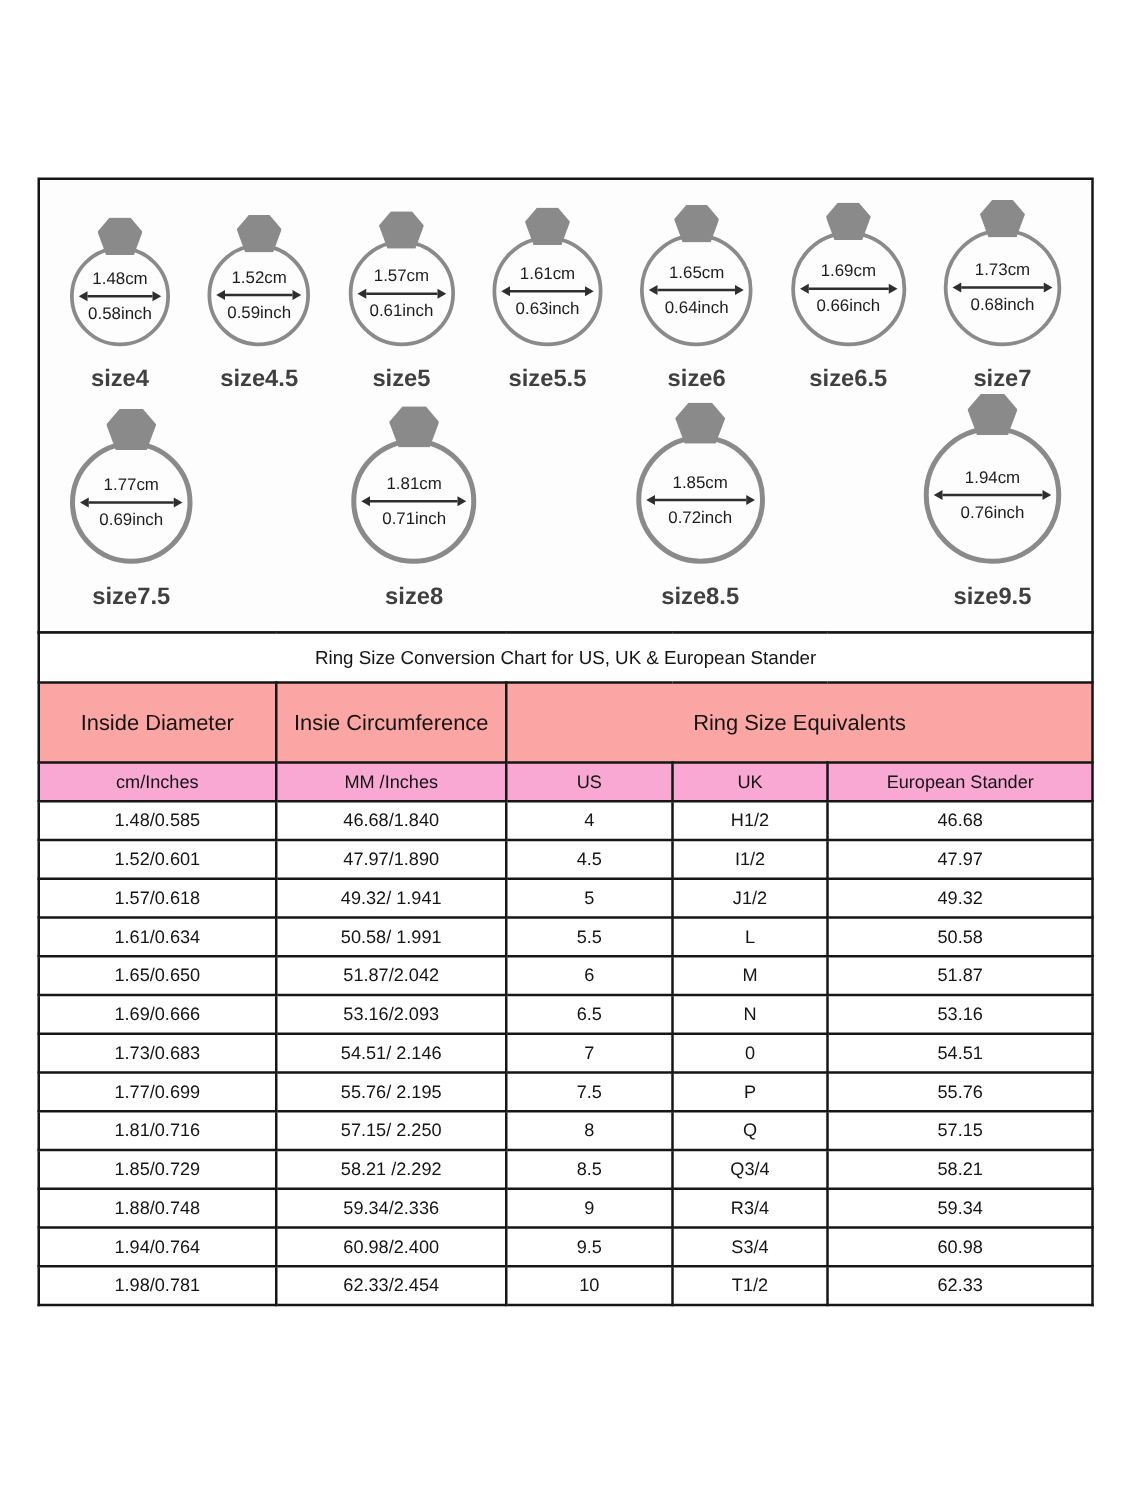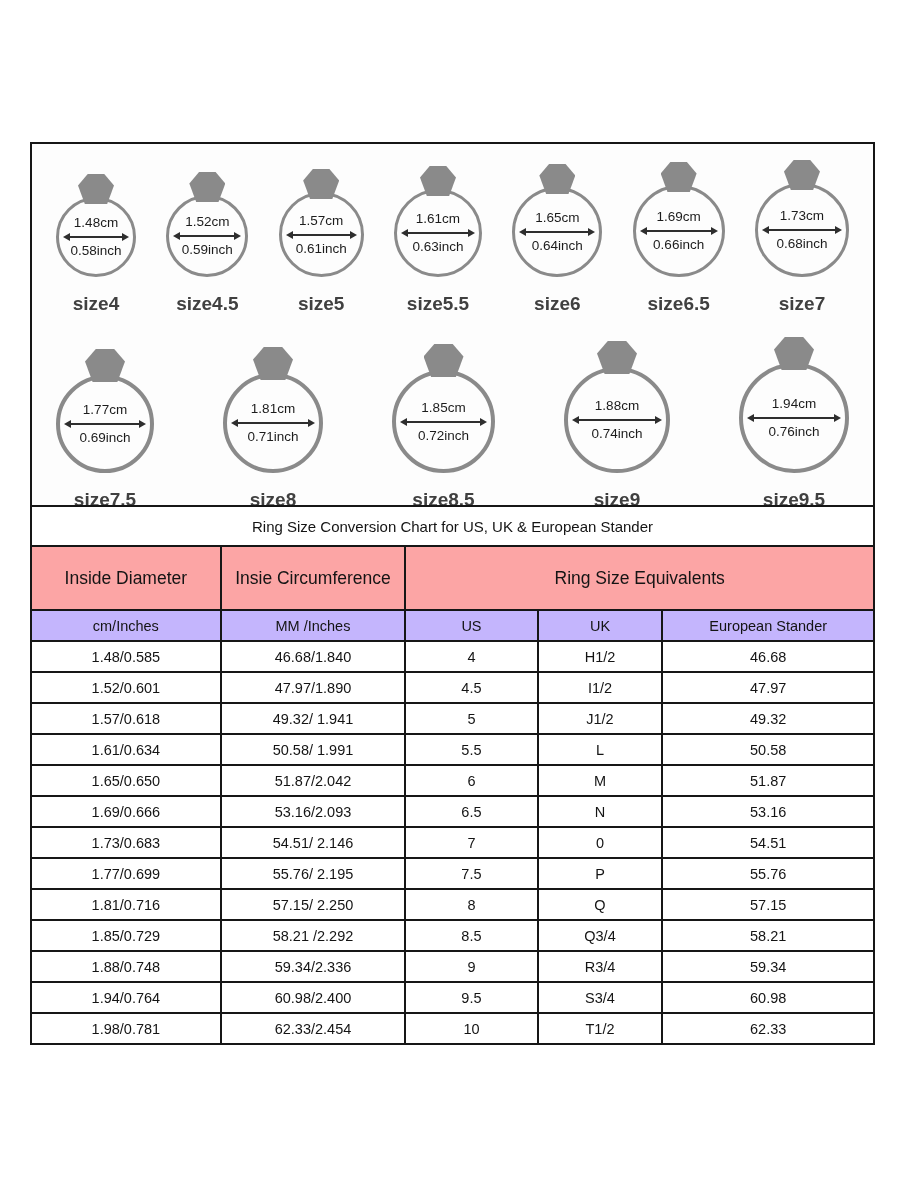--- a/index.html
+++ b/index.html
@@ -2,21 +2,21 @@
 <html><head>
 <meta charset="utf-8">
 <style>
   * { margin:0; padding:0; box-sizing:border-box; }
   html,body { width:900px; height:1198px; background:#ffffff; font-family:"Liberation Sans","DejaVu Sans",sans-serif; color:#141414; }
   .sheet { position:absolute; left:30px; top:142px; width:845px; }
 
   
   .rings-box { width:845px; height:365px; border:2px solid #161616; background:#fdfdfd; padding:16px 24px 10px 24px; overflow:hidden; }
   .ring-row { display:flex; justify-content:space-between; align-items:flex-end; }
-  .ring-row1 { margin-bottom:22px; }
+  .ring-row1 { }
   figure.ring { display:flex; flex-direction:column; align-items:center; }
   .gem { width:36px; height:30px; background:#8a8a8a; border-radius:3px;
          clip-path:polygon(27% 0,73% 0,100% 38%,81% 100%,19% 100%,0 38%);
          margin-bottom:-7px; position:relative; z-index:2; }
   .ring-row2 .gem { width:40px; height:33px; }
   .band { width:var(--d); height:var(--d); border:3px solid #8a8a8a; border-radius:50%;
           background:#fdfdfd; display:flex; flex-direction:column; justify-content:center; align-items:center; position:relative; z-index:1; }
   .ring-row2 .band { border-width:4px; }
   .meas { font-size:13.5px; line-height:1.15; color:#1c1c1c; white-space:nowrap; }
   .arrow { display:flex; align-items:center; width:calc(100% - 8px); margin:2px 0; }
@@ -25,21 +25,21 @@
   .arrow .ah.l { border-right:7px solid #2e2e2e; }
   .arrow .ah.r { border-left:7px solid #2e2e2e; }
   figcaption.cap { margin-top:16px; font-size:19px; font-weight:700; color:#404040; }
 
   
   table.conv { width:845px; border-collapse:collapse; margin-top:-2px; table-layout:fixed; }
   table.conv td, table.conv th { border:2px solid #161616; text-align:center; vertical-align:middle;
     font-weight:400; background:#ffffff; padding:2px 4px; }
   tr.t-title td { height:40px; font-size:15px; background:#ffffff; }
   tr.t-head1 th { height:64px; font-size:17.5px; background:#fca5a5; }
-  tr.t-head2 th { height:31px; font-size:14.5px; background:#c4b5fd; }
+  tr.t-head2 th { height:31px; font-size:14.5px; background:#f9a8d4; }
   tr.t-data td { height:31px; font-size:14.5px; }
   col.c1 { width:22.5%; } col.c2 { width:21.9%; } col.c3 { width:15.7%; } col.c4 { width:14.8%; } col.c5 { width:25.1%; }
 </style>
 </head>
 <body>
 
 <div class="sheet">
 
   <div class="rings-box">
 
@@ -169,33 +169,20 @@
           <div class="band">
             <div class="meas">1.85cm</div>
             <div class="arrow">
               <i class="ah l"></i>
               <span class="ln"></span>
               <i class="ah r"></i>
             </div>
             <div class="meas">0.72inch</div>
           </div>
           <figcaption class="cap">size8.5</figcaption>
-        </figure>
-      <figure class="ring" style="--d:106px">
-          <div class="gem"></div>
-          <div class="band">
-            <div class="meas">1.88cm</div>
-            <div class="arrow">
-              <i class="ah l"></i>
-              <span class="ln"></span>
-              <i class="ah r"></i>
-            </div>
-            <div class="meas">0.74inch</div>
-          </div>
-          <figcaption class="cap">size9</figcaption>
         </figure>
       <figure class="ring" style="--d:110px">
           <div class="gem"></div>
           <div class="band">
             <div class="meas">1.94cm</div>
             <div class="arrow">
               <i class="ah l"></i>
               <span class="ln"></span>
               <i class="ah r"></i>
             </div>

